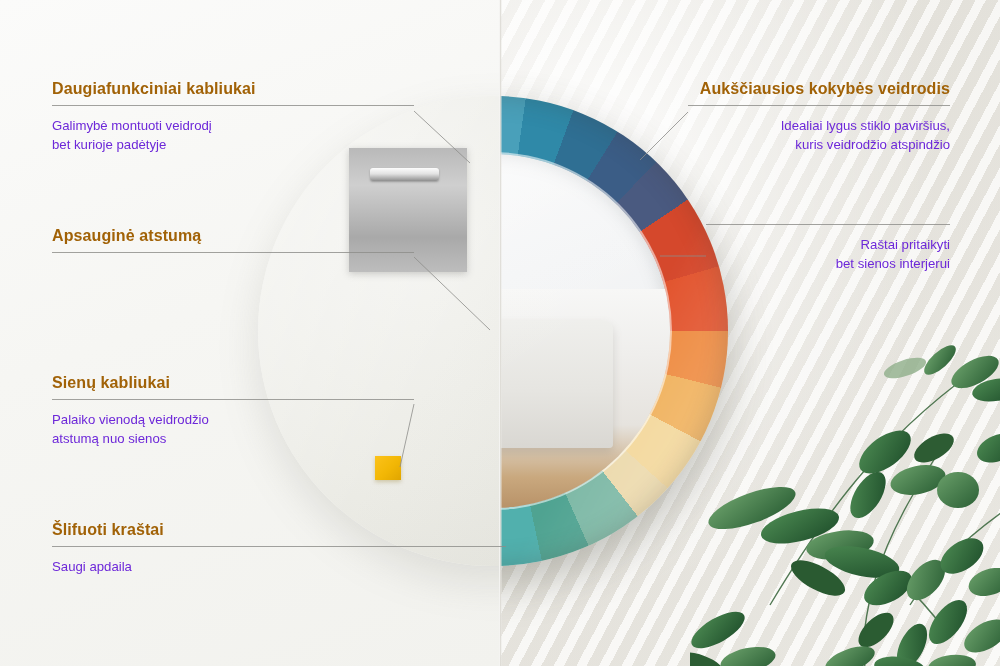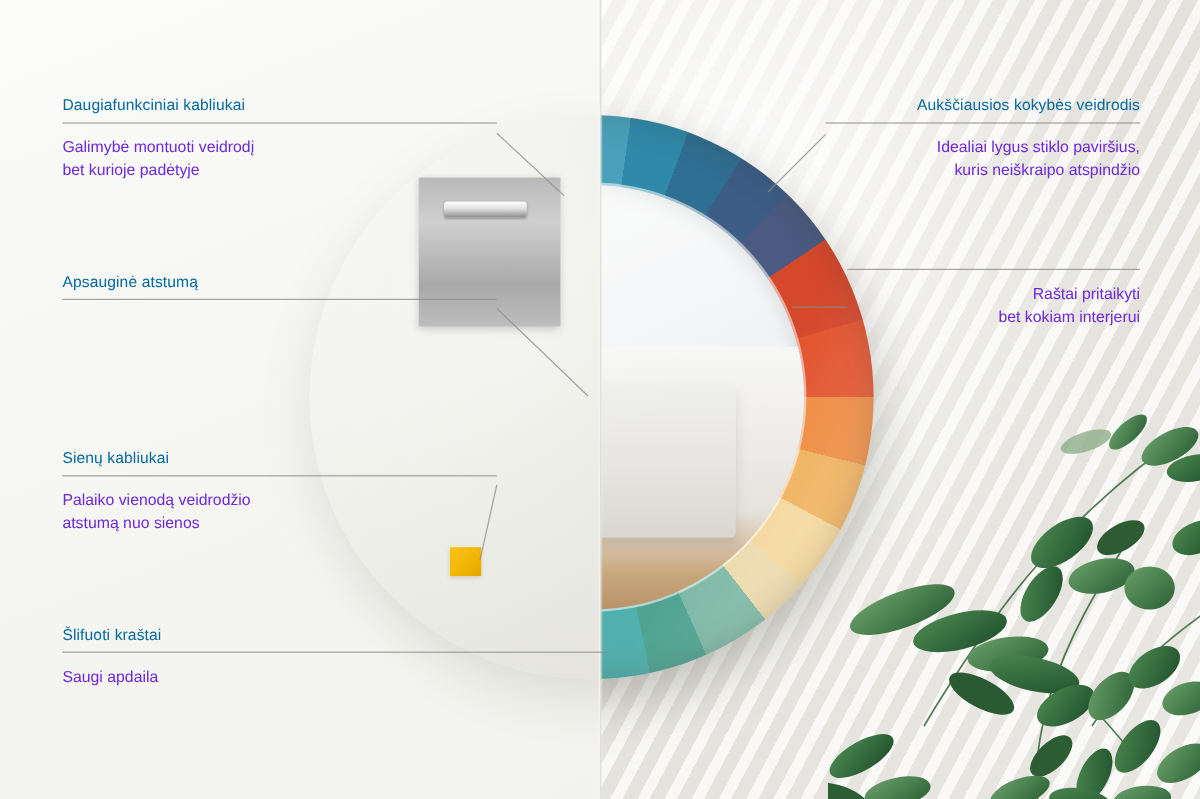--- a/index.html
+++ b/index.html
@@ -134,21 +134,21 @@
   }
   .spacer{
     position:absolute;left:375px;top:456px;width:26px;height:24px;
     background:linear-gradient(135deg,#fcc21a 0%,#f2b705 55%,#e0a500 100%);
     box-shadow:0 2px 4px rgba(130,100,0,.28);
   }
 
   
   .callout{position:absolute;}
   .callout h3{
-    margin:0 0 7px 0;font-size:13px;font-weight:400;color:#0369a1;letter-spacing:.1px;
+    margin:0 0 7px 0;font-size:16px;font-weight:700;color:#a16207;letter-spacing:.1px;
     white-space:nowrap;
   }
   .rule{height:1px;background:#8d8d8a;opacity:.82;}
   .callout p{
     margin:11px 0 0 0;font-size:13.2px;line-height:1.42;color:#6d28d9;font-weight:400;
     white-space:pre-line;
   }
   .c-left{left:52px;}
   .c-left .rule{width:362px;}
   .c-right{right:50px;text-align:right;}
@@ -229,27 +229,27 @@
   <div class="callout c-left" style="top:521px">
     <h3>Šlifuoti kraštai</h3>
     <div class="rule" style="width:454px"></div>
     <p>Saugi apdaila</p>
   </div>
 
   <div class="callout c-right" style="top:80px">
     <h3>Aukščiausios kokybės veidrodis</h3>
     <div class="rule" style="width:262px"></div>
     <p>Idealiai lygus stiklo paviršius,
-kuris neiškraipo atspindžio</p>
+kuris veidrodžio atspindžio</p>
   </div>
 
   <div class="callout c-right" style="top:224px">
     <div class="rule" style="width:244px"></div>
     <p>Raštai pritaikyti
-bet kokiam interjerui</p>
+bet sienos interjerui</p>
   </div>
 
   <div class="leaves">
     <svg viewBox="0 0 320 340">
       <defs>
         <linearGradient id="lg1" x1="0" y1="0" x2="1" y2="1">
           <stop offset="0%" stop-color="#4c8a52"></stop>
             <stop offset="100%" stop-color="#1f4f2b"></stop>
         </linearGradient>
         <linearGradient id="lg2" x1="0" y1="0" x2="1" y2="1">

